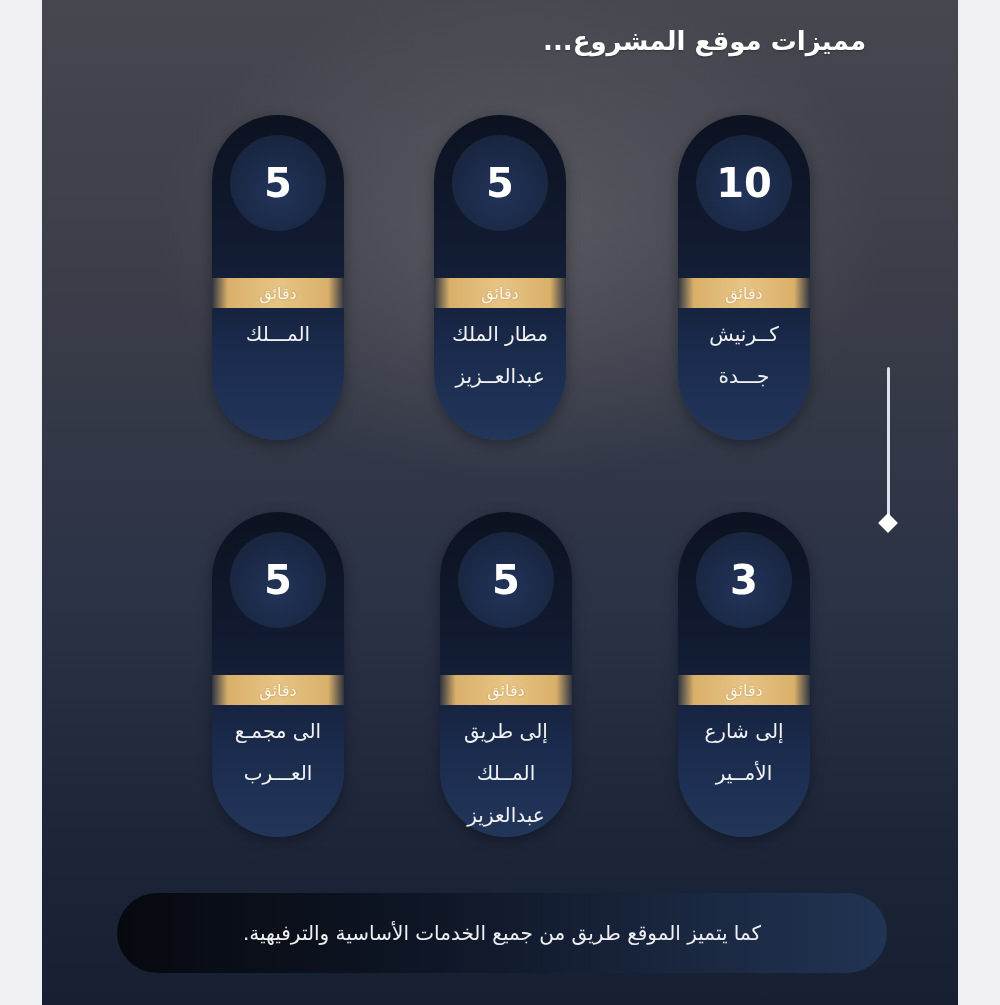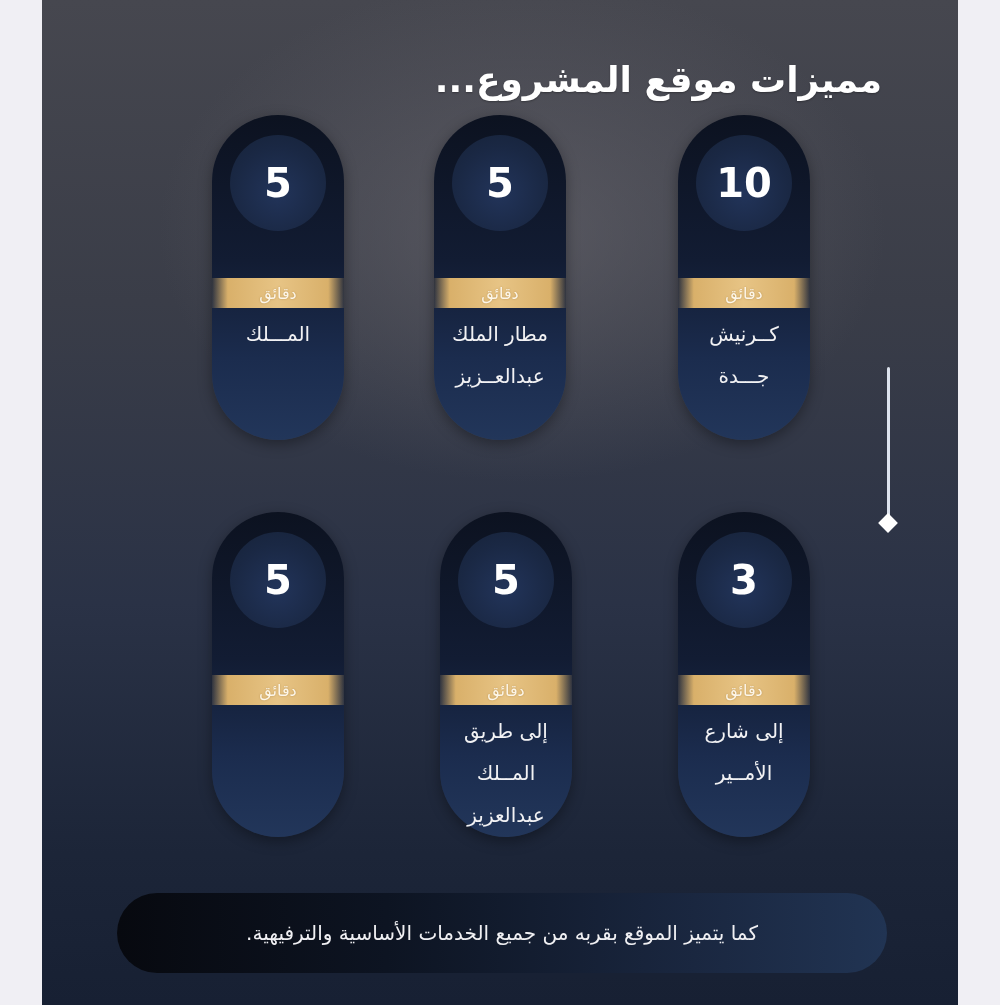--- a/index.html
+++ b/index.html
@@ -8,25 +8,24 @@
 
   .panel {
     position: absolute; left: 42px; top: 0; width: 916px; height: 1005px;
     background:
       radial-gradient(ellipse 520px 360px at 480px 230px, rgba(110,108,115,0.55), rgba(0,0,0,0) 70%),
       linear-gradient(180deg, #46474f 0%, #3a3d48 30%, #2a3246 60%, #1c2538 85%, #172033 100%);
     overflow: hidden;
   }
 
   .title {
-    position: absolute; right: 76px; top: 26px;
-    color: #ffffff; font-weight: bold; font-size: 36px;
+    position: absolute; right: 92px; top: 26px;
+    color: #ffffff; font-weight: bold; font-size: 26px;
     direction: rtl; letter-spacing: 0.5px;
     text-shadow: 0 1px 2px rgba(0,0,0,0.3);
-    margin-top: 33px;
   }
 
   .pill {
     position: absolute; width: 132px; height: 325px;
     border-radius: 66px;
     background: linear-gradient(180deg, #0c1220 0%, #121c33 45%, #1b2c4e 75%, #22365a 100%);
     box-shadow: 0 4px 14px rgba(0,0,0,0.35);
   }
   .pill .circle {
     position: absolute; left: 18px; top: 20px; width: 96px; height: 96px;
@@ -162,20 +161,24 @@
     </div>
   </div>
 
   <div class="pill" style="left:170px; top:512px;">
     <div class="circle">
       <span class="num">5</span>
     </div>
     <div class="band">
       <span>دقائق</span>
     </div>
+    <div class="desc">
+      <div>الى مجمـع</div>
+      <div>العـــرب</div>
+    </div>
   </div>
 
 
   <div class="footer-bar">
-    <span>كما يتميز الموقع بقربه من جميع الخدمات الأساسية والترفيهية.</span>
+    <span>كما يتميز الموقع طريق من جميع الخدمات الأساسية والترفيهية.</span>
   </div>
 
 </div>
 
 </body></html>

